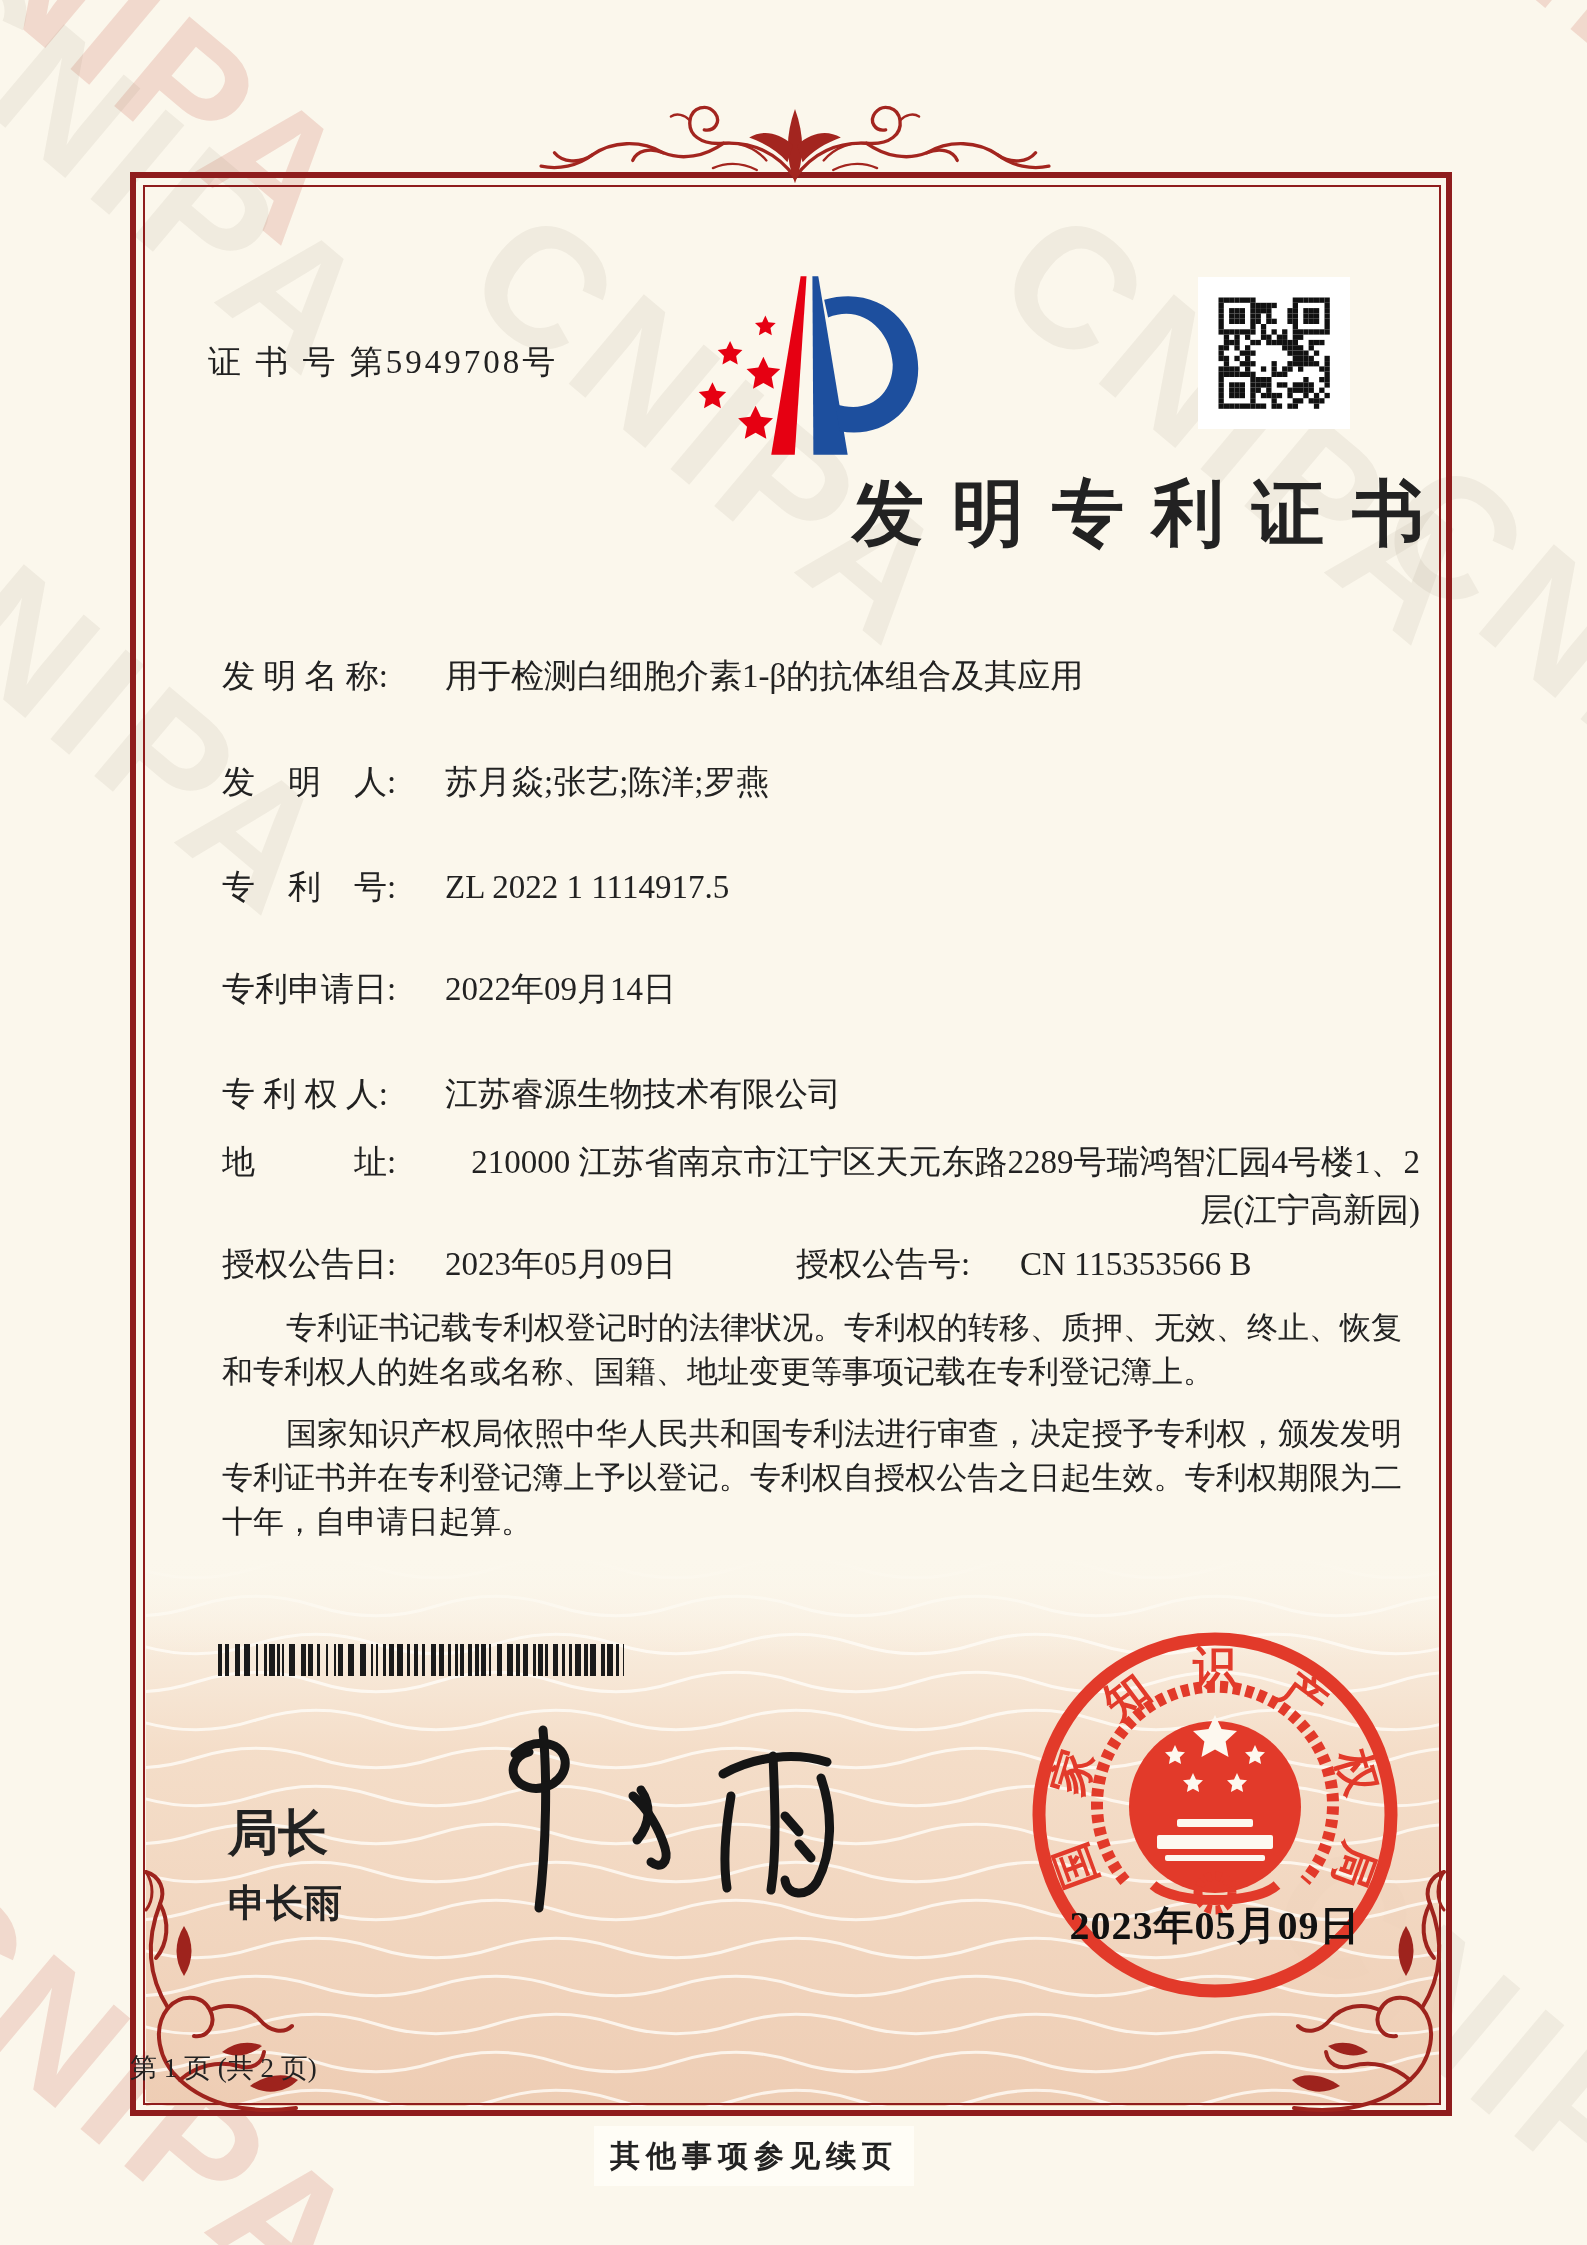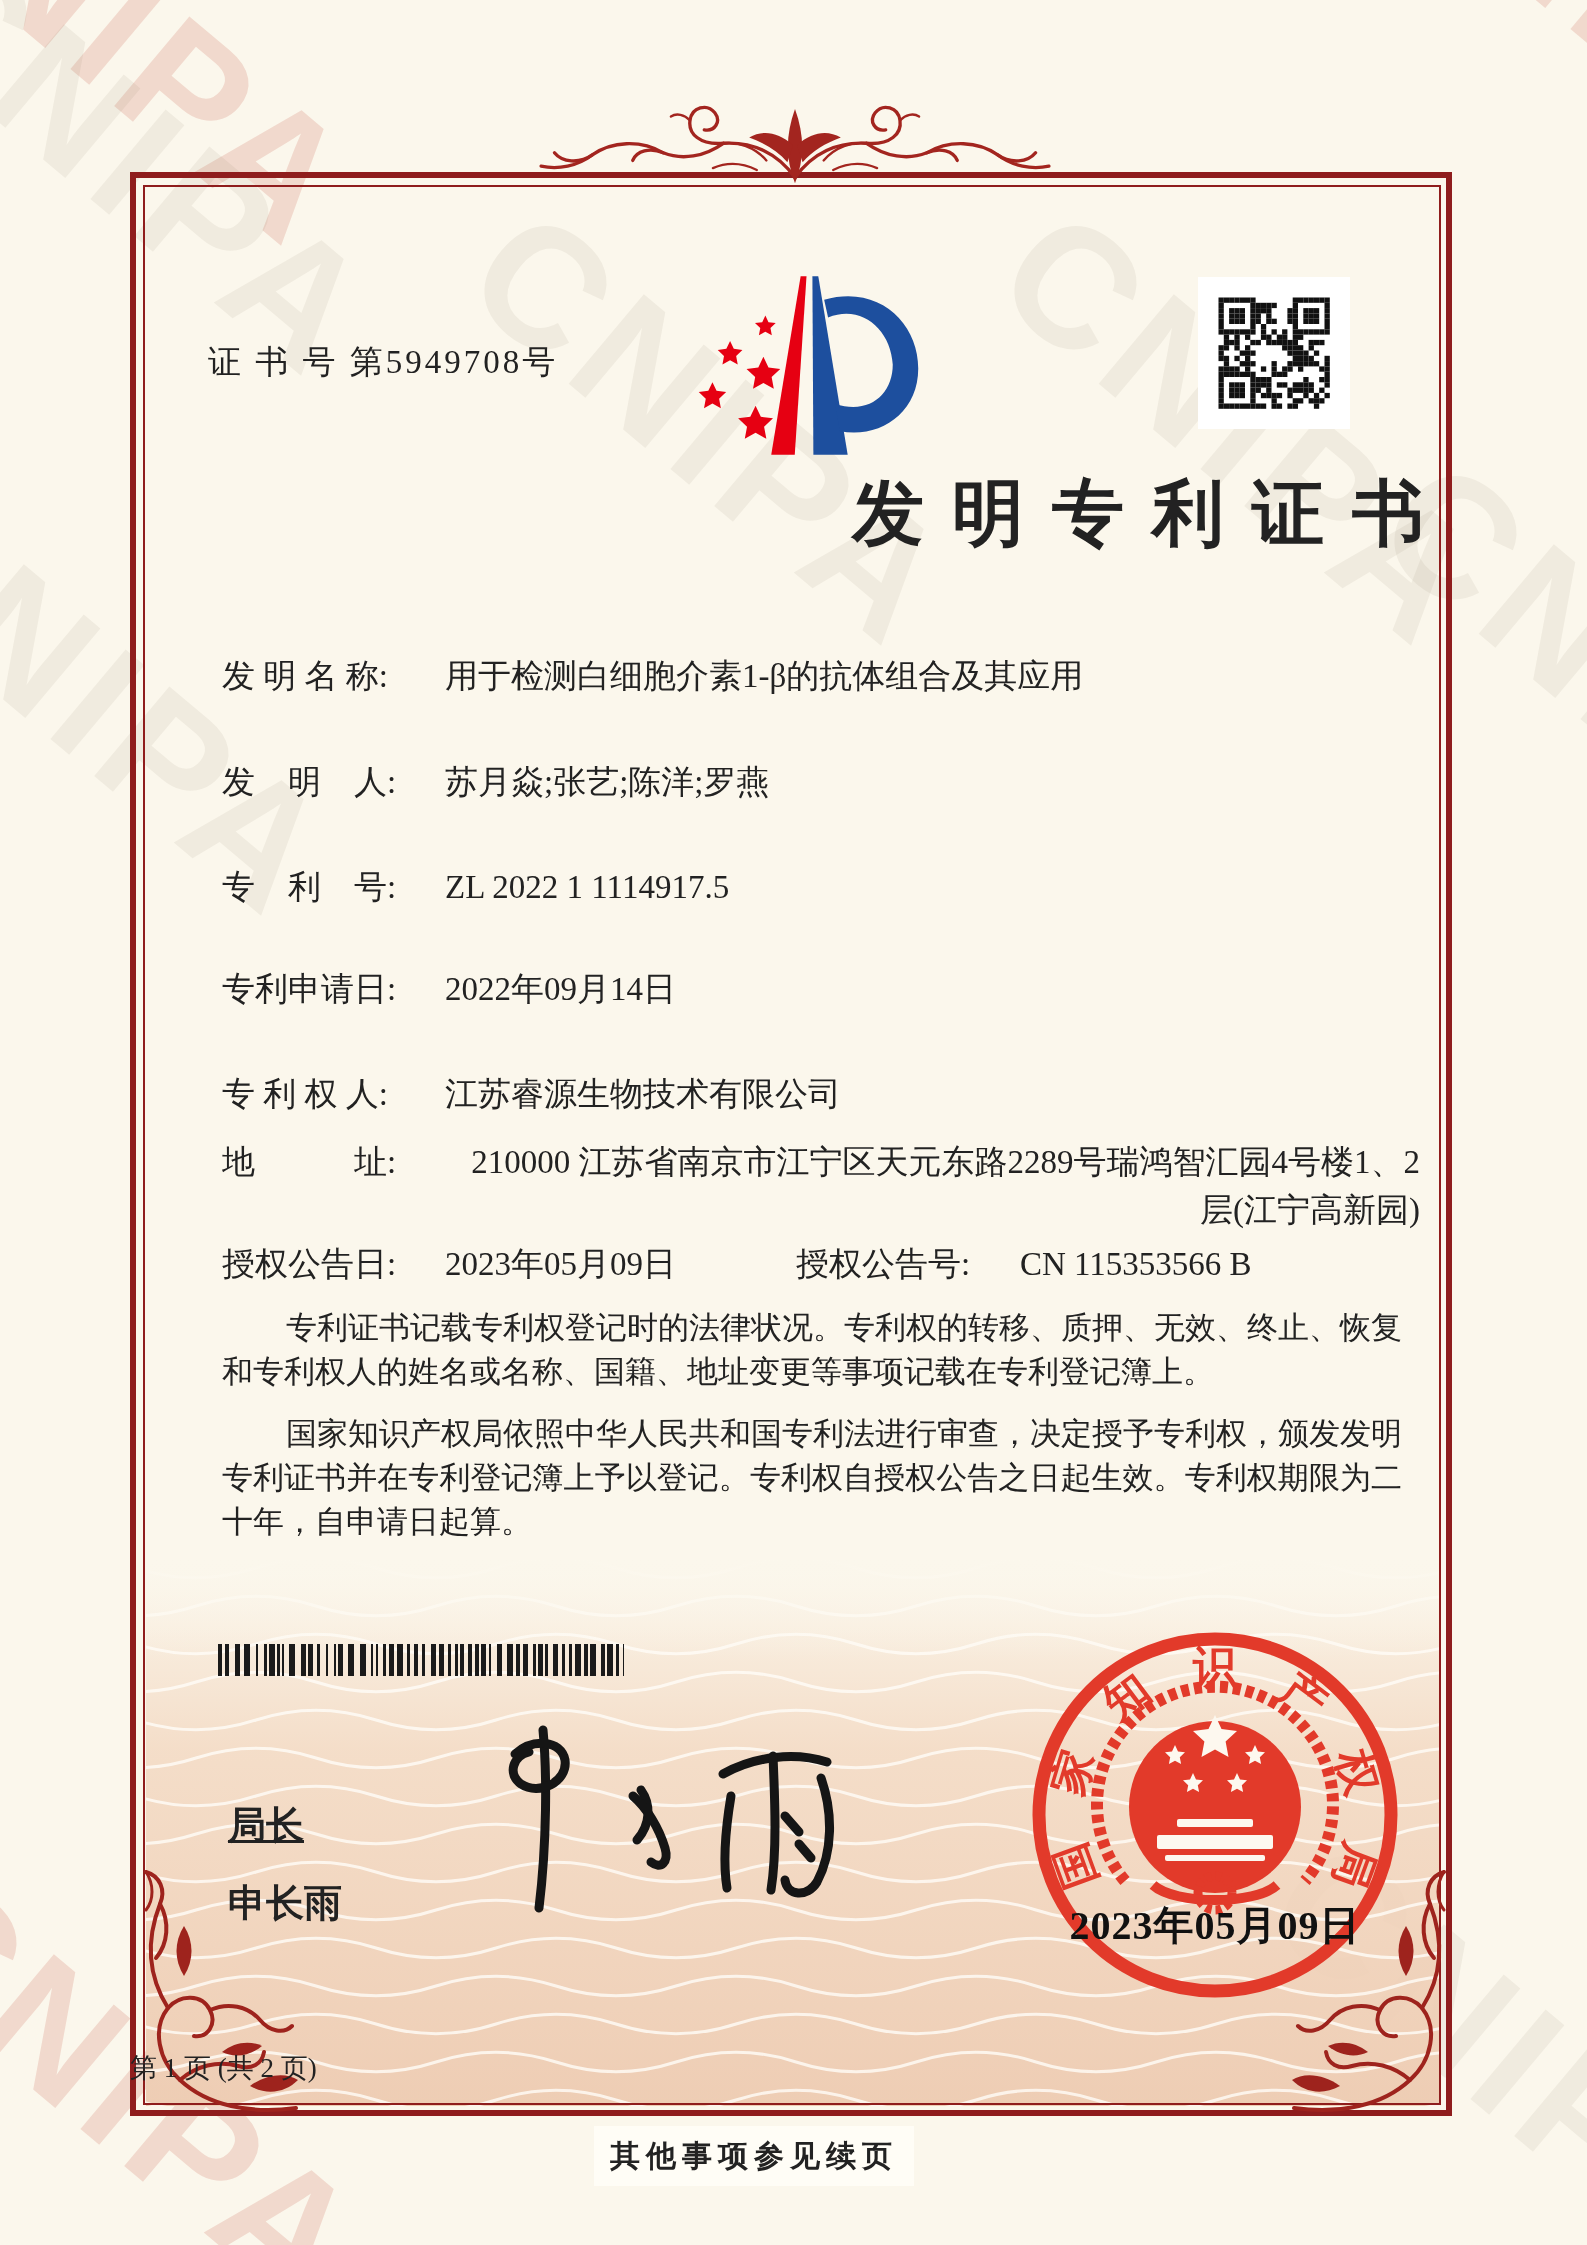--- a/index.html
+++ b/index.html
@@ -58,22 +58,22 @@
   .row .lbl2{position:absolute;left:796px;top:0;white-space:nowrap;text-align:center;}
   .row .val2{position:absolute;left:1020px;top:0;white-space:nowrap;}
   
   .paras{
     position:absolute;left:222px;top:1306px;width:1180px;z-index:6;
     font-size:31px;line-height:44px;text-align:justify;
   }
   .paras p{margin:0 0 18px 0;text-indent:64px;}
   
   #barcode{position:absolute;left:218px;top:1644px;z-index:6;}
-  .director-title{position:absolute;left:228px;top:1800px;font-size:38px;font-weight:bold;
-    font-family:"Liberation Sans","DejaVu Sans",sans-serif;z-index:6;text-decoration:underline;}
+  .director-title{position:absolute;left:228px;top:1800px;font-size:50px;font-weight:bold;
+    font-family:"Liberation Sans","DejaVu Sans",sans-serif;z-index:6;}
   .director-name{position:absolute;left:228px;top:1878px;font-size:38px;font-weight:bold;
     font-family:"Liberation Sans","DejaVu Sans",sans-serif;z-index:6;}
   #signature{position:absolute;left:455px;top:1712px;width:400px;height:230px;z-index:7;}
   #seal{position:absolute;left:1025px;top:1625px;width:380px;height:380px;z-index:7;}
   .seal-chars text{fill:#e23a2a;font-size:44px;font-weight:bold;font-family:"Liberation Serif","DejaVu Serif",serif;}
   .seal-date{
     position:absolute;left:1015px;top:1898px;width:400px;text-align:center;
     font-size:40px;font-weight:bold;letter-spacing:1px;color:#111;z-index:8;
   }
   .page-num{position:absolute;left:130px;width:1240px;top:2050px;text-align:left;font-size:27px;z-index:6;}

